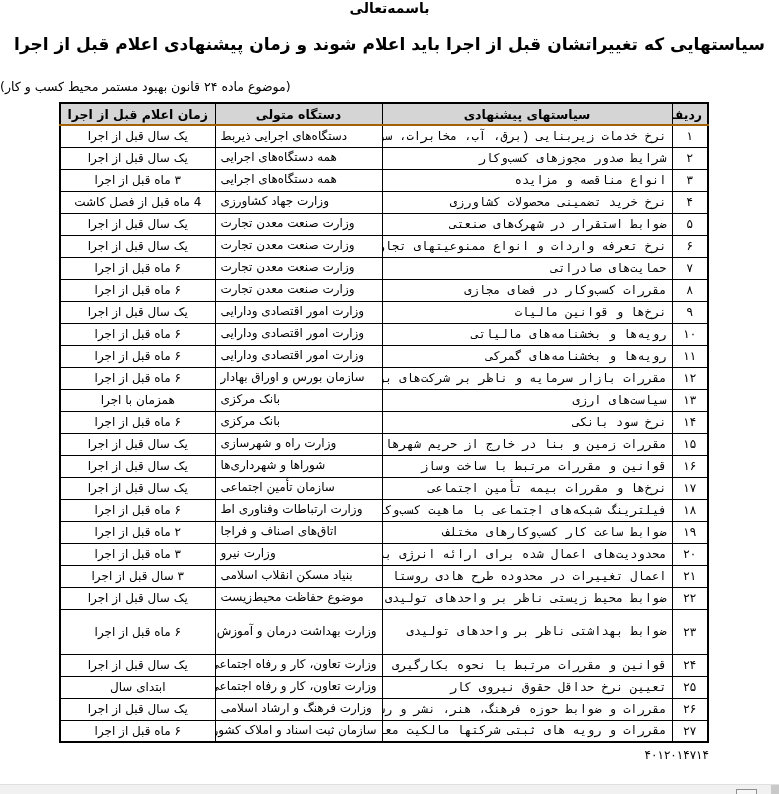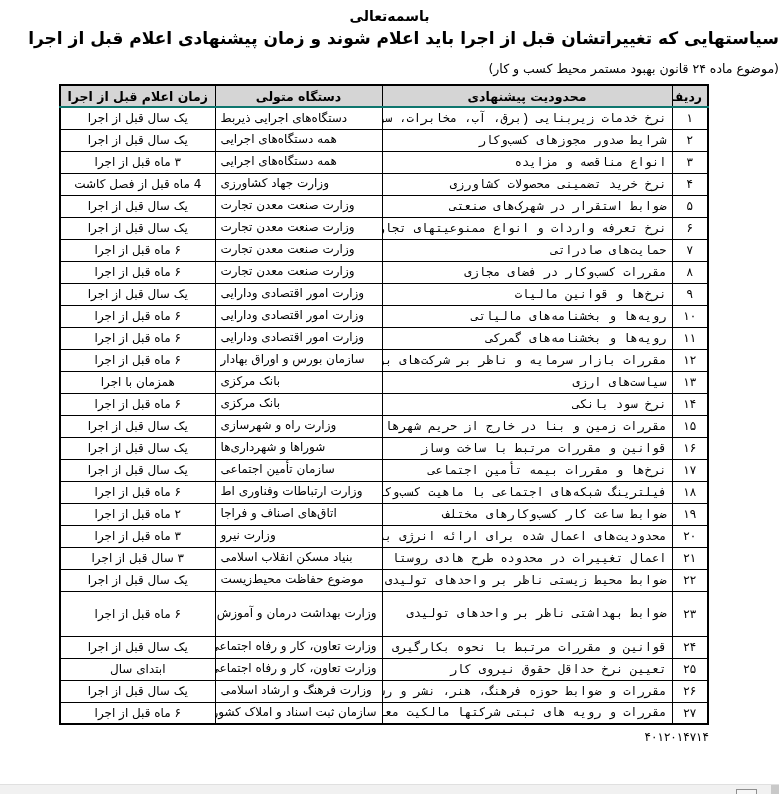--- a/index.html
+++ b/index.html
@@ -14,32 +14,31 @@
   .doc {
     position: absolute;
     top: 0; left: 0;
     width: 779px;
     direction: rtl;
   }
   .bismillah {
     text-align: center;
     font-weight: bold;
     font-size: 14px;
-    margin-top: 8px;
   }
   .main-title {
-    text-align: right;
+    text-align: center;
     font-weight: bold;
     font-size: 17px;
-    margin-top: 4px;
+    margin-top: 18px;
   }
   .subtitle {
-    text-align: right;
+    text-align: left;
     font-size: 12.5px;
-    margin-top: 13px;
+    margin-top: 25px;
   }
   table.policies {
     border-collapse: collapse;
     table-layout: fixed;
     width: 648px;
     margin: 8px 70px 0 0;
     border: 2px solid #000;
   }
   table.policies th, table.policies td {
     border: 1px solid #000;
@@ -48,21 +47,21 @@
     padding: 1px 5px;
     overflow: hidden;
     white-space: nowrap;
     vertical-align: middle;
   }
   table.policies th {
     background: #d5d5d5;
     font-weight: bold;
     font-size: 12.5px;
     text-align: center;
-    border-bottom: 2px solid #0f766e;
+    border-bottom: 2px solid #a16207;
   }
   col.c-no     { width: 36px; }
   col.c-policy { width: 290px; }
   col.c-agency { width: 167px; }
   col.c-time   { width: 155px; }
   td.col-no     { text-align: center; font-size: 11.5px; }
   td.col-policy { text-align: right; font-family: Liberation Mono, monospace; }
   td.col-agency { text-align: left; white-space: pre; line-height: 1.45; }
   td.col-time   { text-align: center; }
   tr.tall td { height: 45px; }
@@ -114,21 +113,21 @@
   <table class="policies">
     <colgroup>
       <col class="c-no">
       <col class="c-policy">
       <col class="c-agency">
       <col class="c-time">
     </colgroup>
     <thead>
       <tr>
         <th>ردیف</th>
-        <th>محدودیت پیشنهادی</th>
+        <th>سیاستهای پیشنهادی</th>
         <th>دستگاه متولی</th>
         <th>زمان اعلام قبل از اجرا</th>
       </tr>
     </thead>
     <tbody>
         <tr>
           <td class="col-no">۱</td>
           <td class="col-policy">نرخ خدمات زیربنایی (برق، آب، مخابرات، سوخت)</td>
           <td class="col-agency">دستگاه‌های اجرایی ذیربط</td>
           <td class="col-time">یک سال قبل از اجرا</td>

